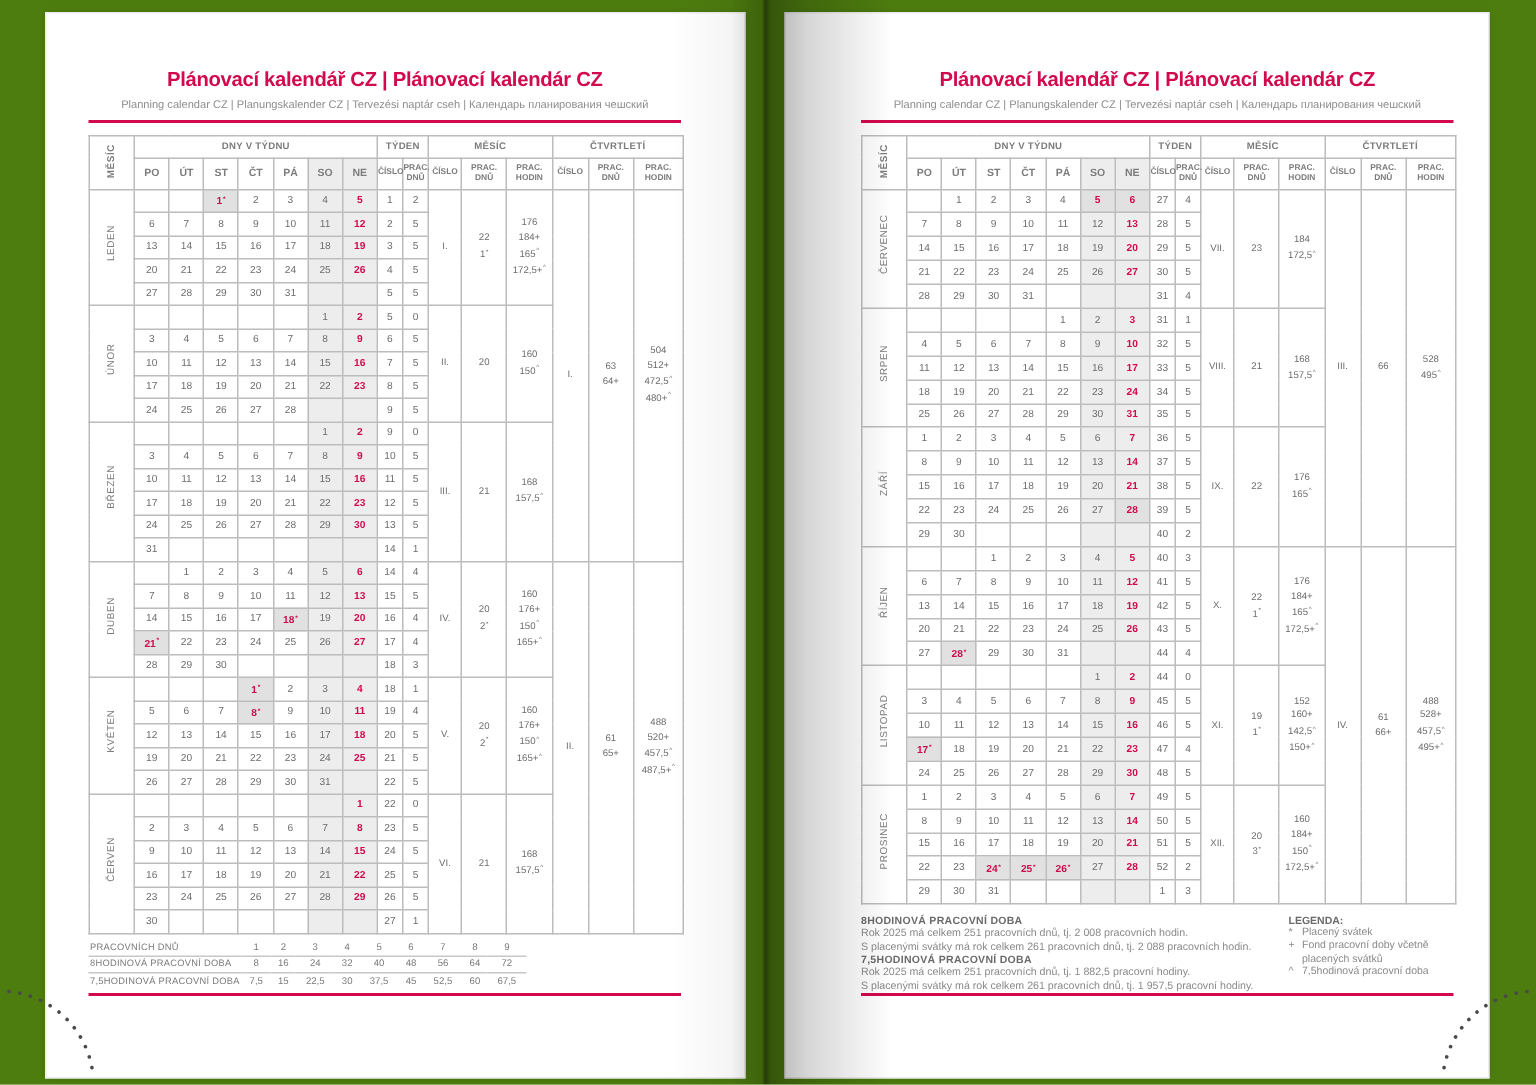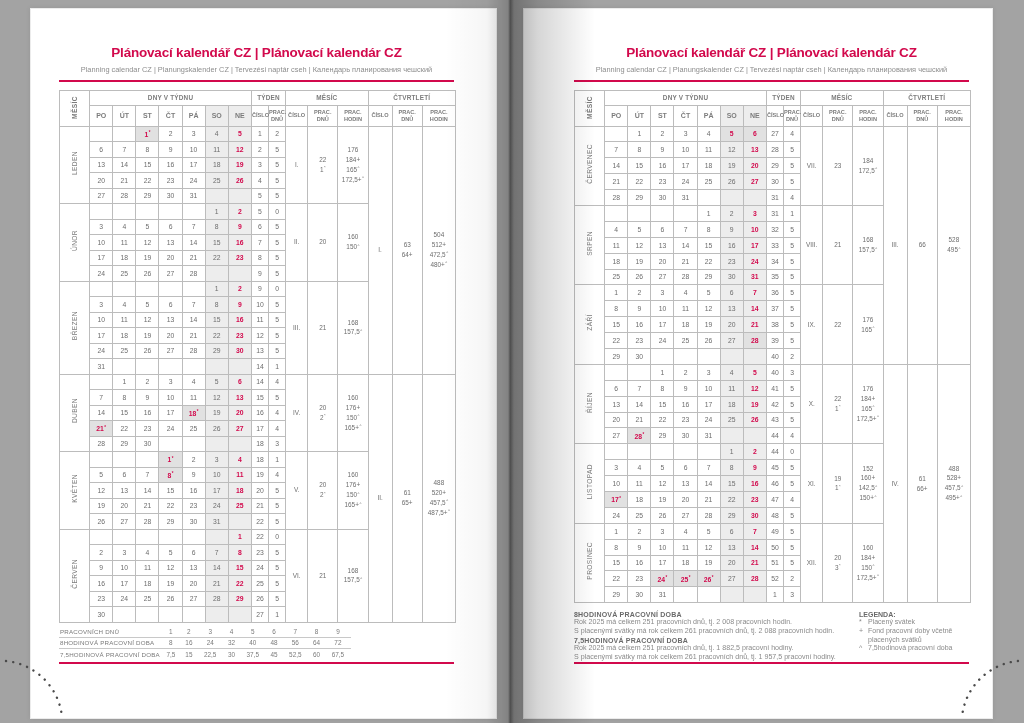--- a/index.html
+++ b/index.html
@@ -1,18 +1,18 @@
 <!DOCTYPE html>
 <html style="--accent: #d2094c;"><head>
 <meta charset="utf-8">
 <style>
   :root{ --accent:#d2094c; }
   *{box-sizing:border-box;}
   body{margin:0;background:#ffffff;font-family:"Liberation Sans",sans-serif;}
-  .spread{position:relative;width:1024px;height:723px;background:#a3a3a3;overflow:hidden;}
+  .spread{position:relative;width:1024px;height:723px;background:#4d7c0f;overflow:hidden;}
 
   .page{position:absolute;top:8px;height:711px;background:#fff;border:1px solid #ececec;
         box-shadow:0 0 5px rgba(0,0,0,0.08);}
   .page.left{left:30px;width:467px;padding:36px 42px 0 28px;}
   .page.right{left:523px;width:470px;padding:36px 23px 0 50px;}
 
   .page-title{text-align:center;color:var(--accent);font-size:13.5px;font-weight:bold;letter-spacing:-0.2px;}
   .page-subtitle{text-align:center;color:#8d8d8d;font-size:7.4px;margin-top:5px;}
   .header-rule{height:1.5px;background:var(--accent);margin-top:6px;}
 

